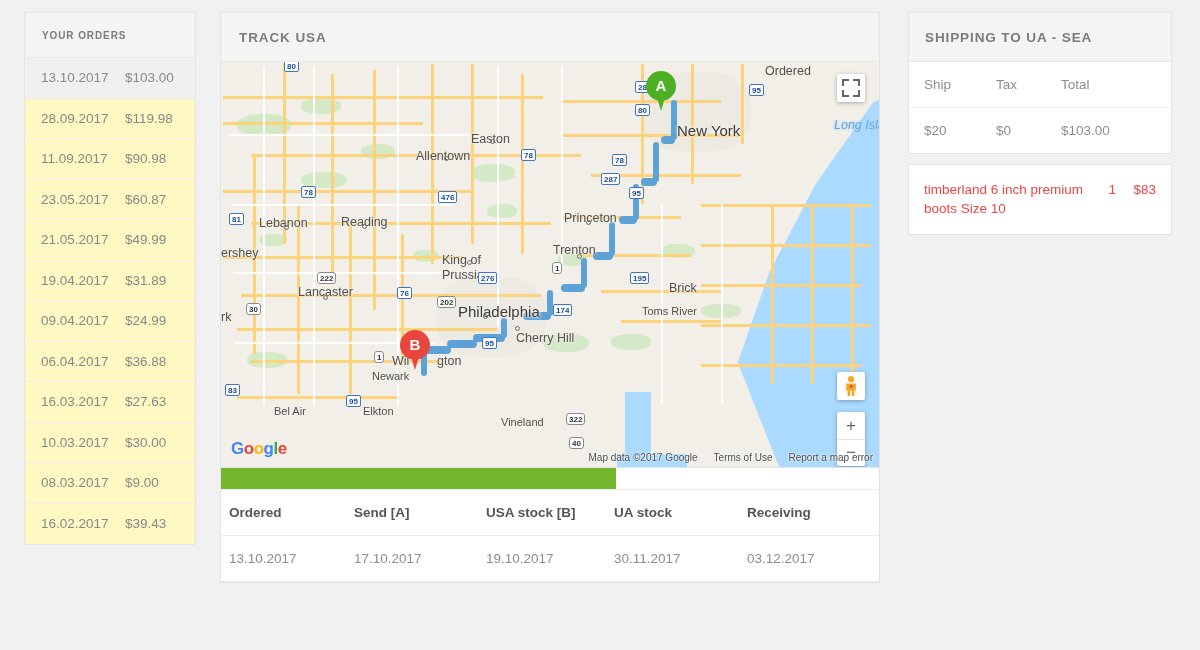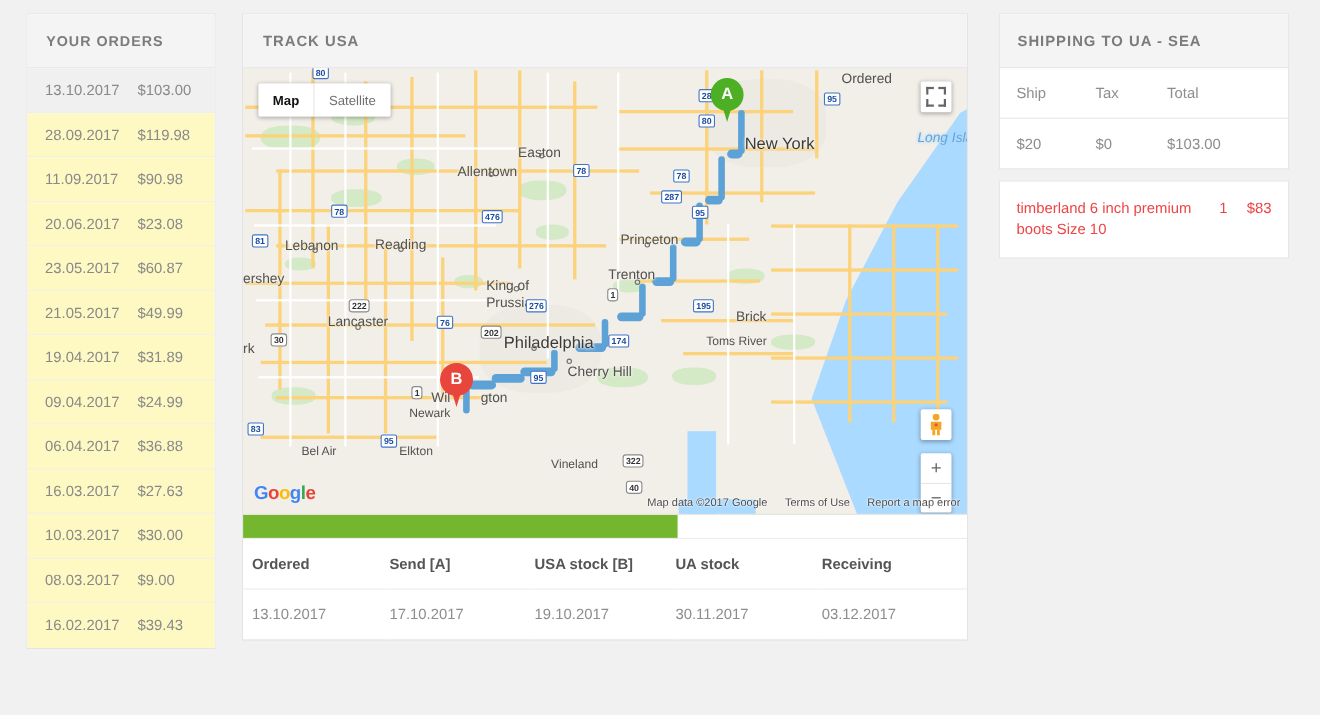--- a/index.html
+++ b/index.html
@@ -19,21 +19,21 @@
     color: #7b7b7b; text-transform: uppercase;
     padding: 17px 20px 16px 20px;
     background: #f4f4f4; border-bottom: 1px solid #e8e8e8;
   }
 
   
   .orders {
     position: absolute; left: 24px; top: 12px;
     width: 172px;
   }
-  .orders .panel-title { padding-left: 17px; font-size: 13px; }
+  .orders .panel-title { padding-left: 17px; font-size: 10px; }
   .order-row {
     display: flex; align-items: center;
     height: 40.5px;
     padding: 0 16px;
     border-bottom: 1px solid #ededed;
     background: #fef9c3;
     font-size: 13.5px; color: #898989;
     cursor: pointer;
   }
   .order-row:last-child { border-bottom: none; }
@@ -234,24 +234,20 @@
           <div class="order-date">13.10.2017</div>
           <div class="order-amount">$103.00</div>
         </div>
         <div class="order-row">
           <div class="order-date">28.09.2017</div>
           <div class="order-amount">$119.98</div>
         </div>
         <div class="order-row">
           <div class="order-date">11.09.2017</div>
           <div class="order-amount">$90.98</div>
-        </div>
-        <div class="order-row">
-          <div class="order-date">20.06.2017</div>
-          <div class="order-amount">$23.08</div>
         </div>
         <div class="order-row">
           <div class="order-date">23.05.2017</div>
           <div class="order-amount">$60.87</div>
         </div>
         <div class="order-row">
           <div class="order-date">21.05.2017</div>
           <div class="order-amount">$49.99</div>
         </div>
         <div class="order-row">
@@ -441,24 +437,20 @@
             <div class="head"></div>
             <div class="lbl">A</div>
           </div>
           <div class="pin red-pin" style="left: 179px; top: 268px;">
             <div class="tail"></div>
             <div class="head"></div>
             <div class="lbl">B</div>
           </div>
         </div>
 
-      <div class="maptype">
-        <div class="sel">Map</div>
-        <div>Satellite</div>
-      </div>
 
       <div class="fullscreen-btn">
         <i class="fs-c tl"></i>
           <i class="fs-c tr"></i>
         <i class="fs-c bl"></i>
           <i class="fs-c br"></i>
       </div>
 
       <div class="pegman">
         <svg width="14" height="20" viewBox="0 0 14 20">

